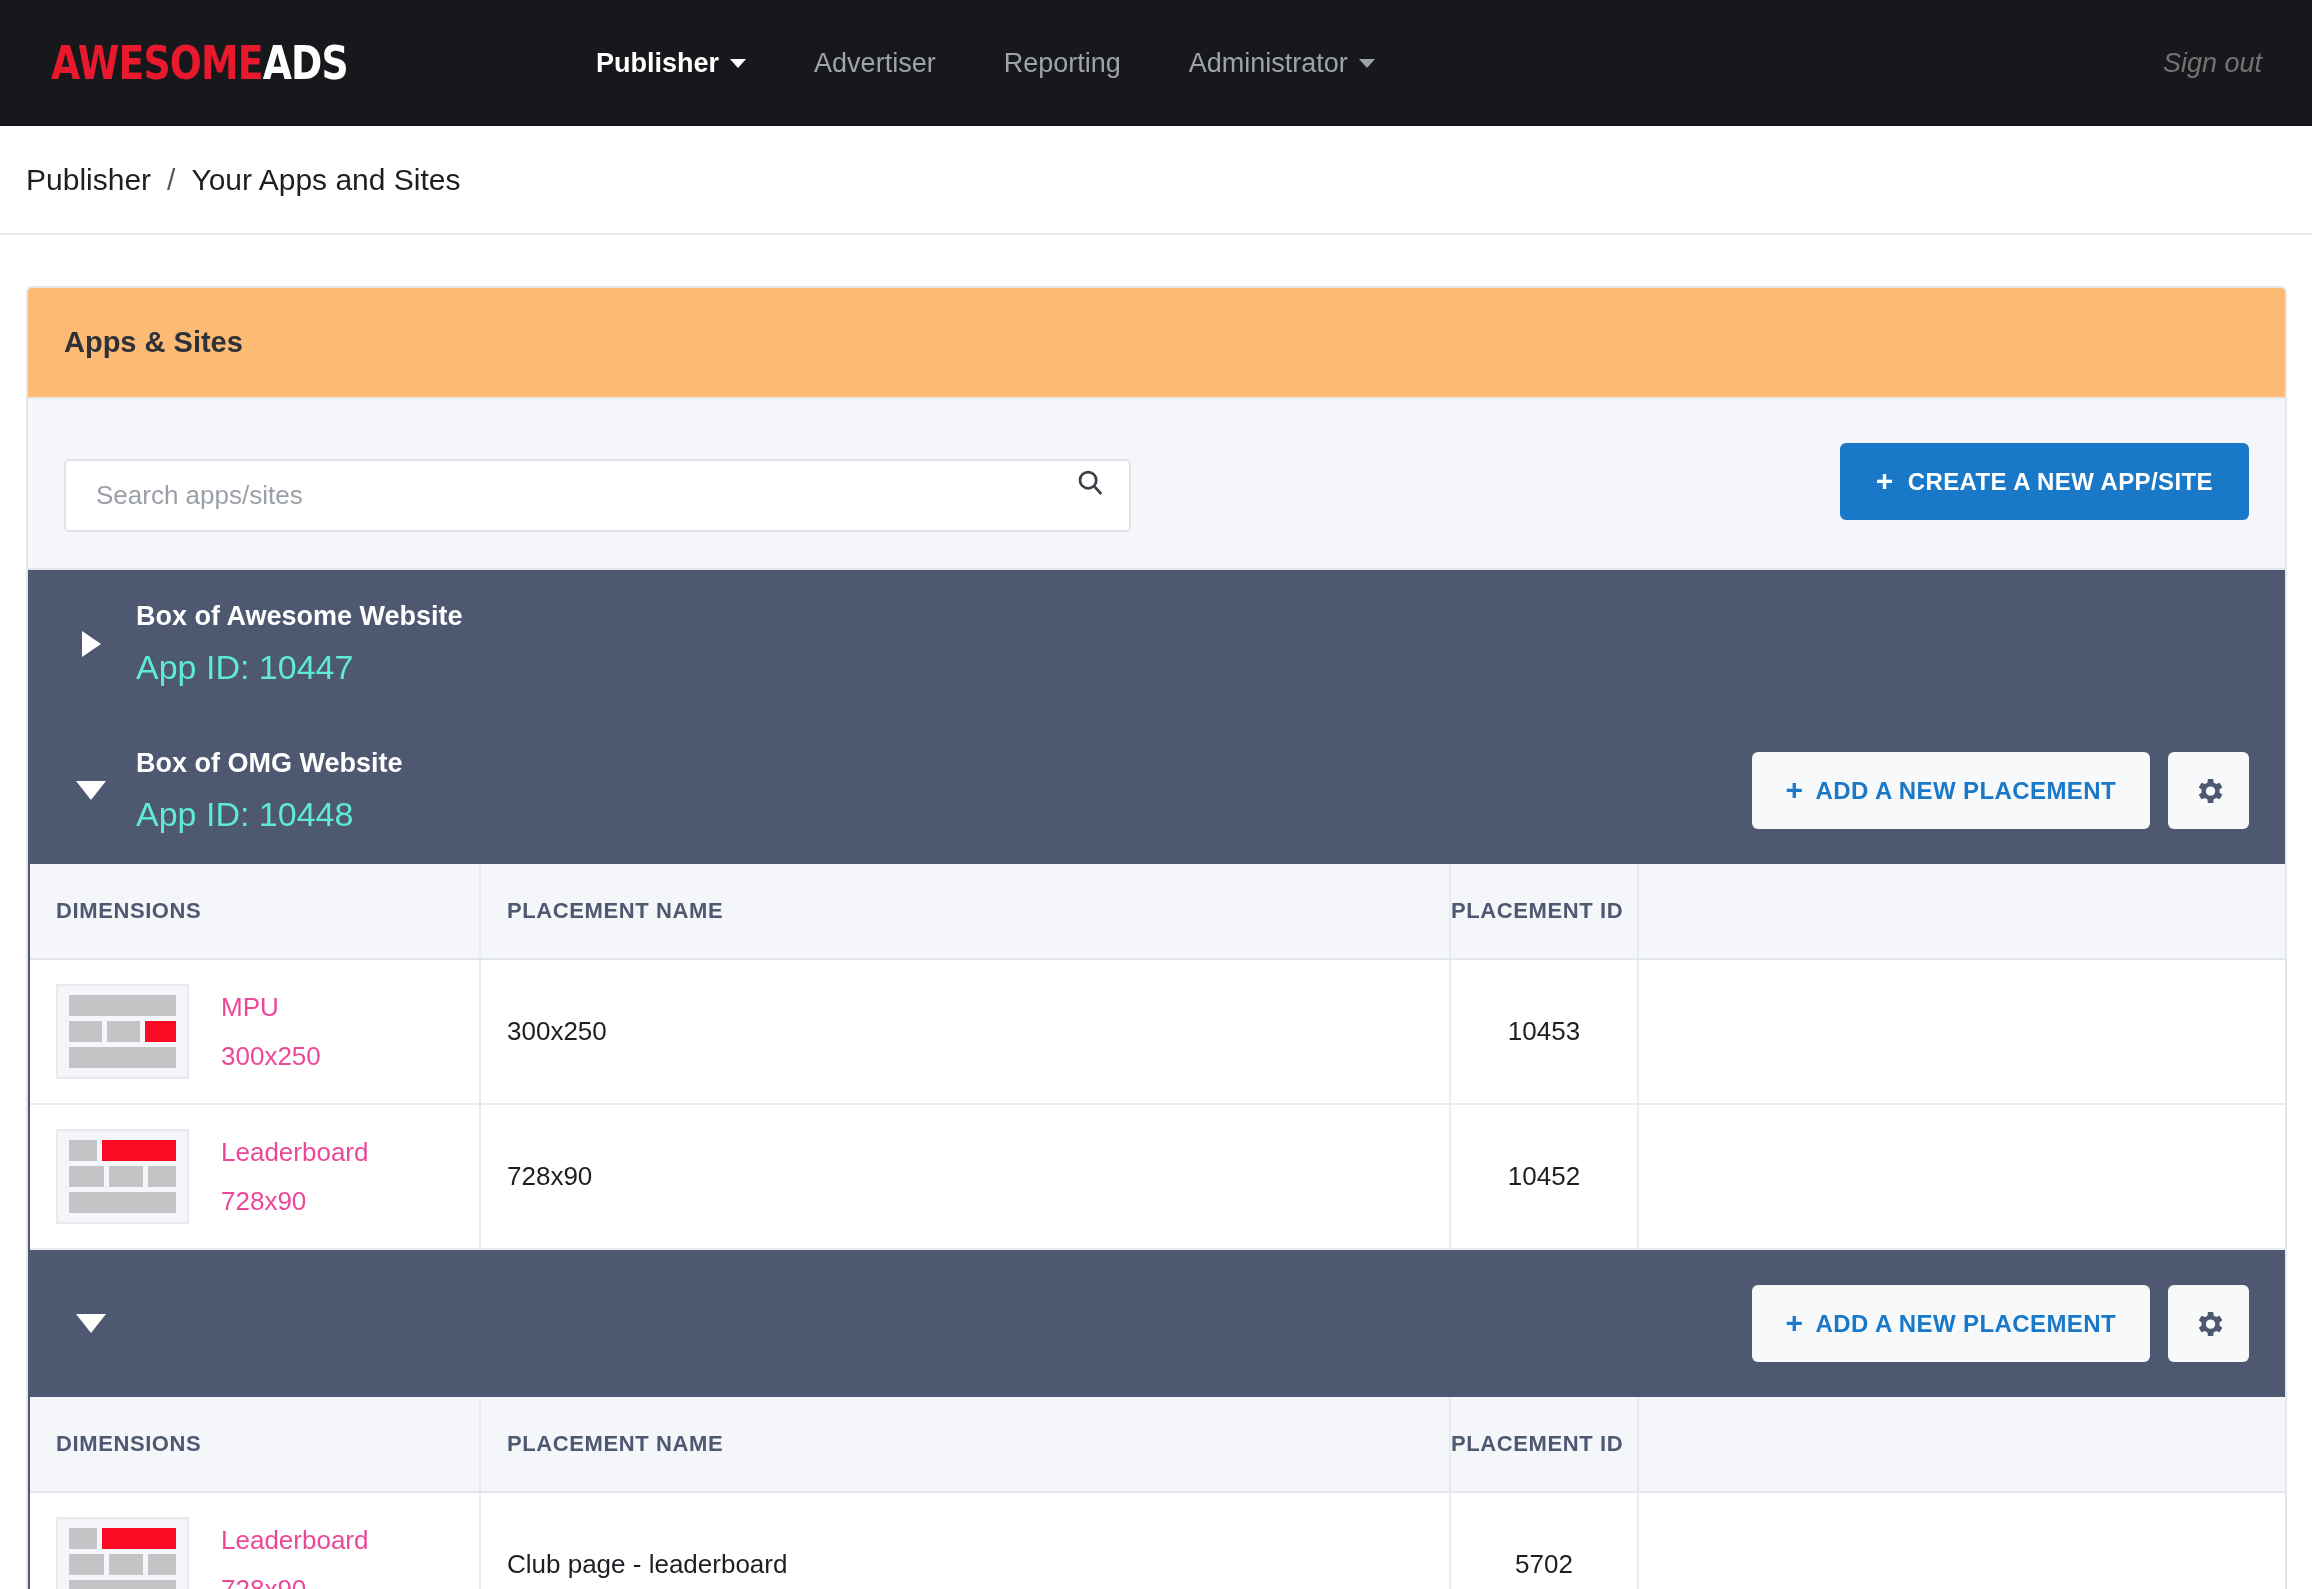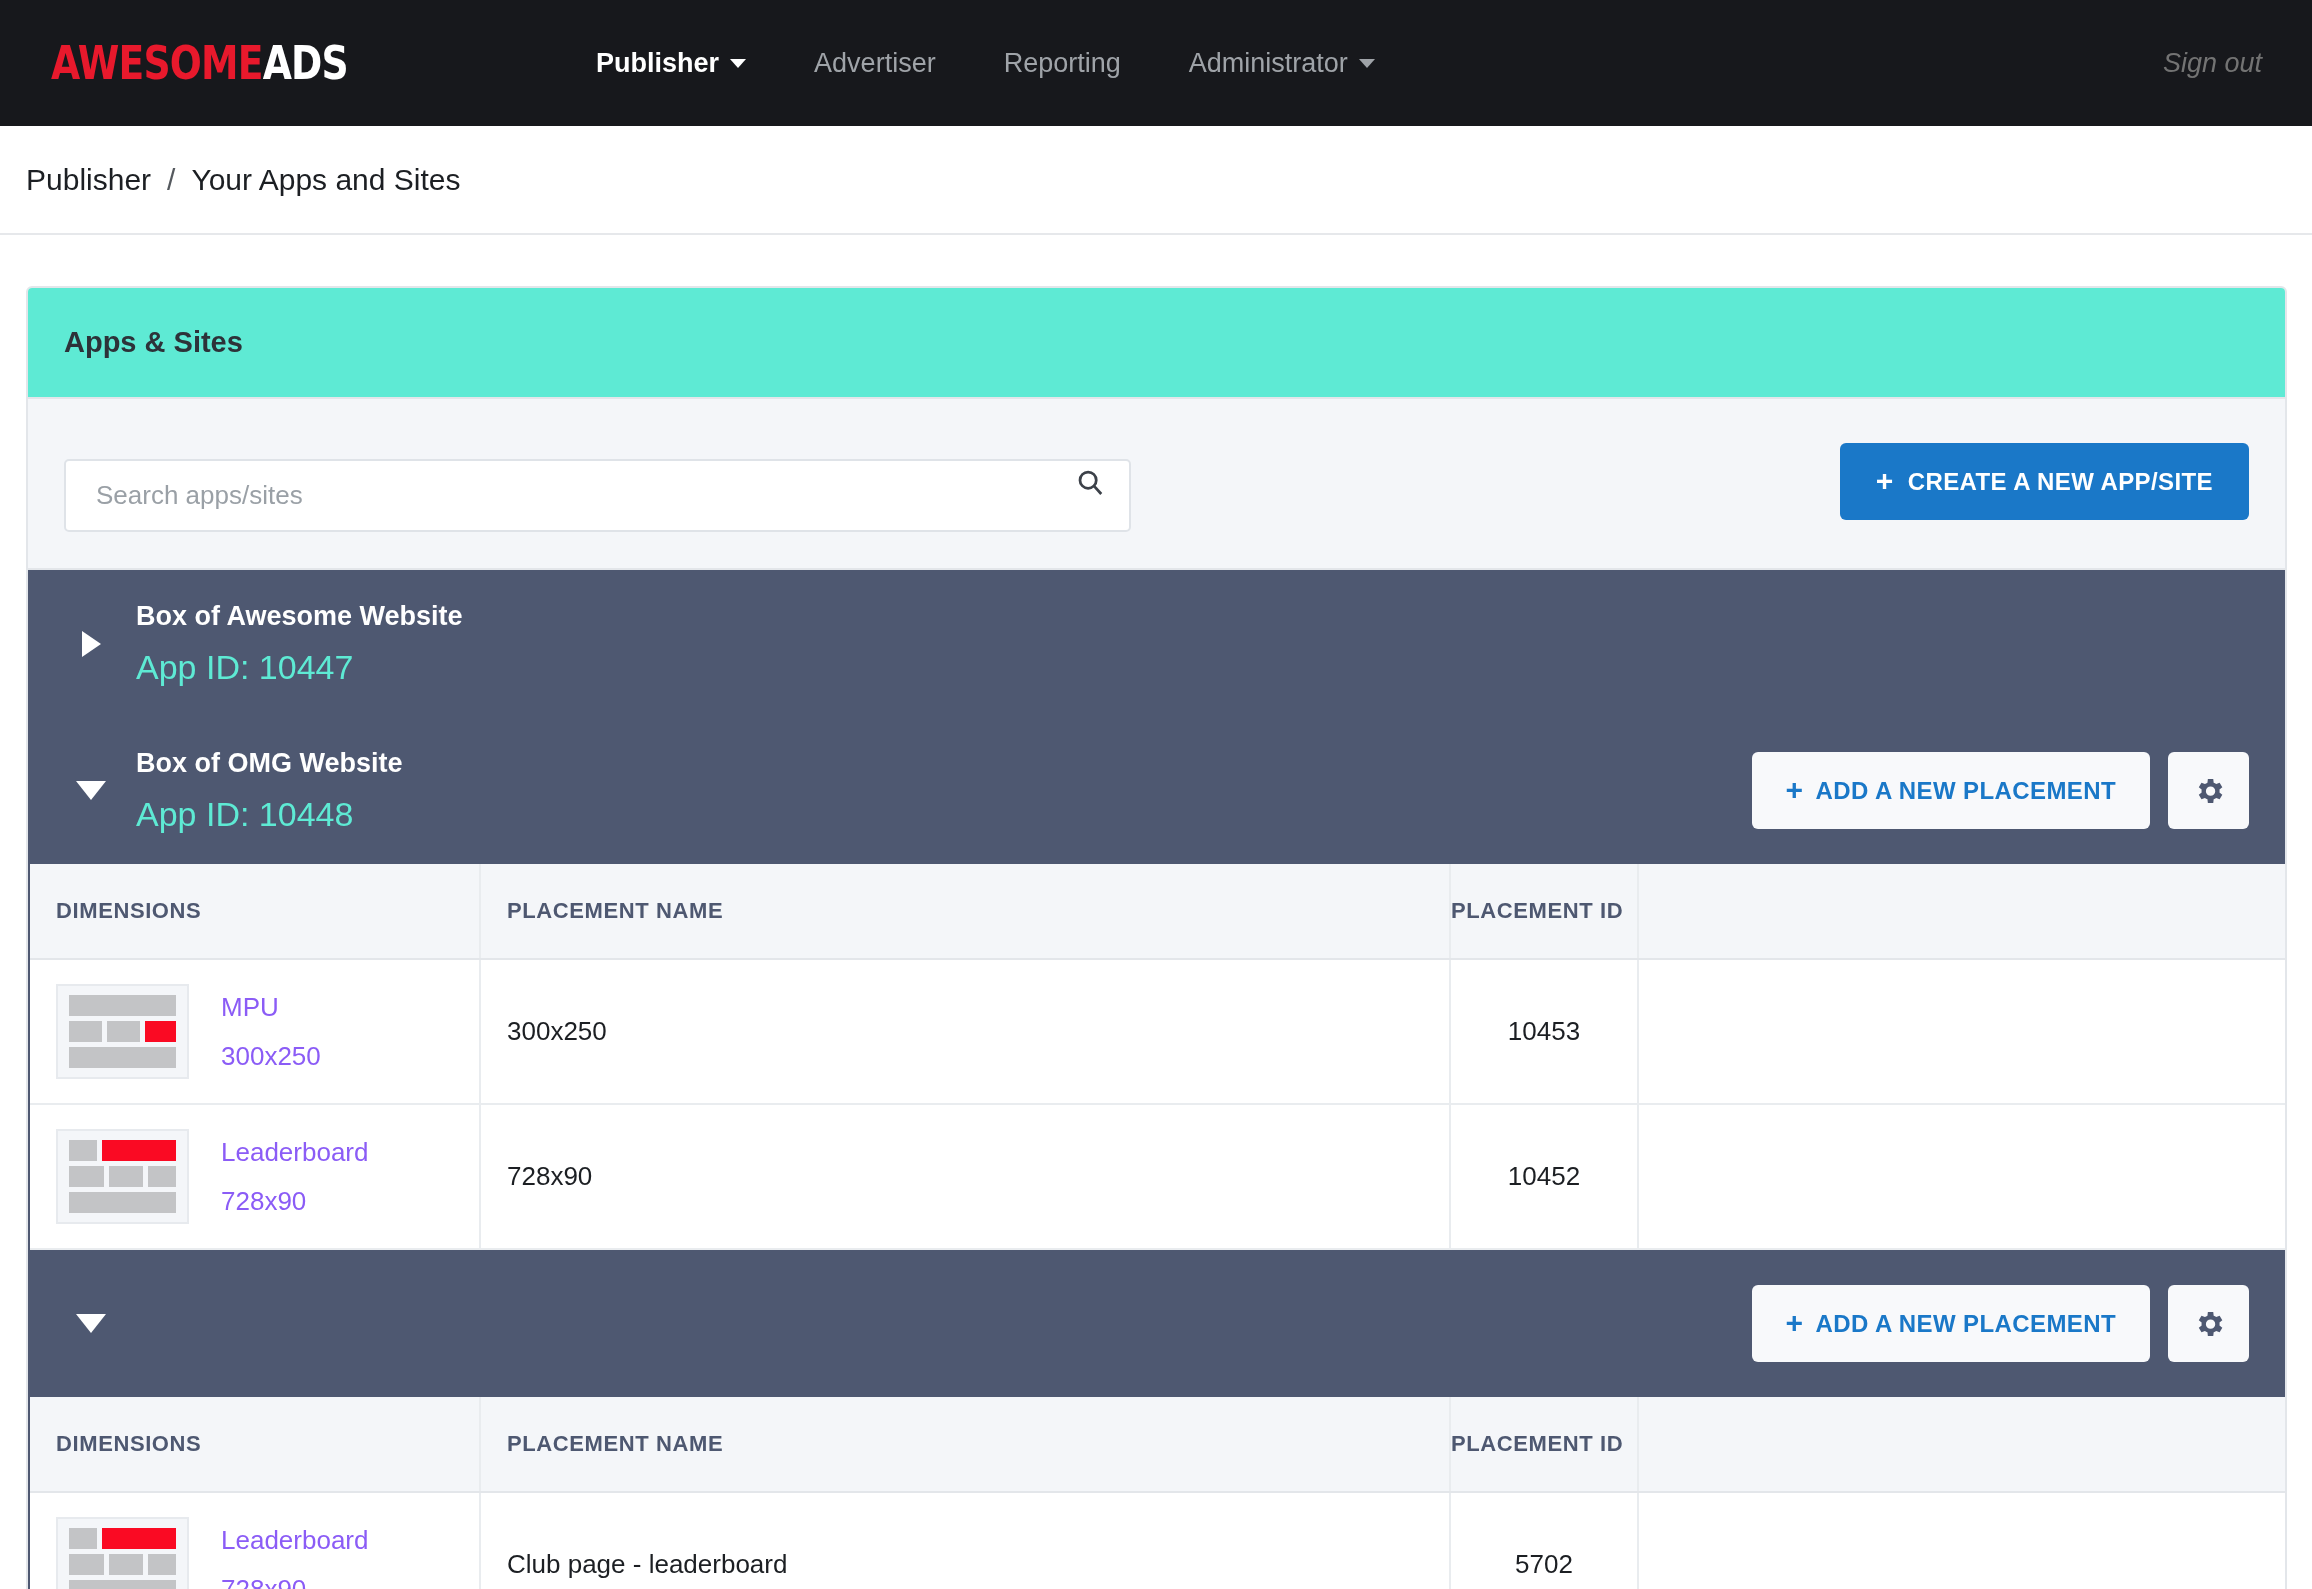--- a/index.html
+++ b/index.html
@@ -86,21 +86,21 @@
   
   .page { padding: 51px 26px 0 26px; }
 
   .panel {
     border: 2px solid #e3e6ea;
     border-radius: 6px;
     background: #ffffff;
     overflow: hidden;
   }
   .panel-head {
-    background: #5eead4;
+    background: #fdba74;
     padding: 38px 36px;
     border-bottom: 2px solid #e3e6ea;
   }
   .panel-title {
     font-size: 29px;
     font-weight: 700;
     color: #2d3239;
   }
 
   .toolbar {
@@ -272,21 +272,21 @@
   }
   .ptable td:last-child { border-right: none; }
   .col-dim   { width: 450px; }
   .col-name  { width: 970px; }
   .col-id    { width: 188px; }
   .col-extra { width: auto; }
   .th-id, .td-id { text-align: center; padding-left: 0 !important; margin-top: 16px; }
 
   .dim-cell { display: flex; align-items: center; gap: 32px; }
   .dim-labels { display: flex; flex-direction: column; gap: 18px; }
-  .dim-label { font-size: 26px; color: #8b5cf6; white-space: nowrap; }
+  .dim-label { font-size: 26px; color: #ec4899; white-space: nowrap; }
 
   
   .thumb {
     width: 133px;
     height: 95px;
     background: #f4f6f9;
     border: 2px solid #e7eaee;
     padding: 9px 11px;
     display: flex;
     flex-direction: column;

